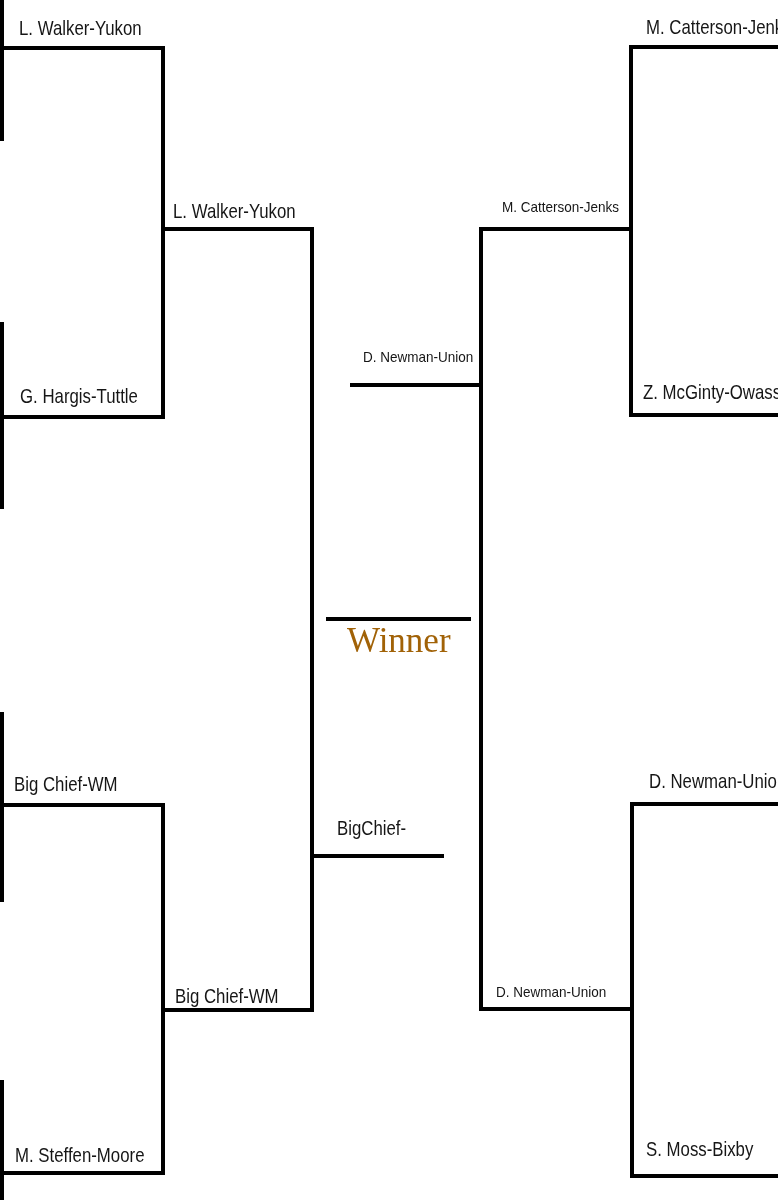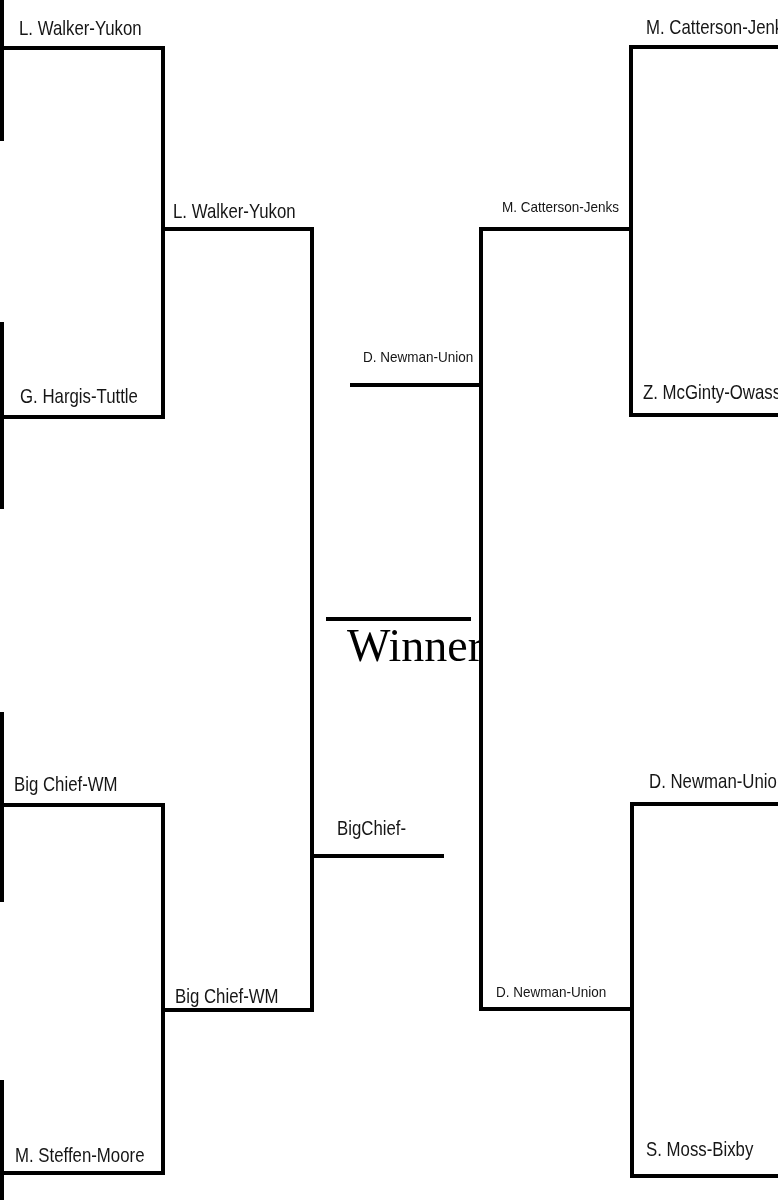--- a/index.html
+++ b/index.html
@@ -37,24 +37,24 @@
     font-size: 21px;
     transform: scaleX(0.8);
   }
   .sm {
     font-size: 15px;
     transform: scaleX(0.9);
   }
   .winner {
     position: absolute;
     white-space: nowrap;
-    color: #000000;
+    color: #a16207;
     line-height: 1;
     font-family: "Liberation Serif", serif;
-    font-size: 46px;
+    font-size: 35px;
   }
 </style>
 </head>
 <body>
 
 <div id="stage">
 
   <div class="vline" style="left:0px; top:0px;    height:141px;"></div>
   <div class="vline" style="left:0px; top:322px;  height:187px;"></div>
   <div class="vline" style="left:0px; top:712px;  height:190px;"></div>

